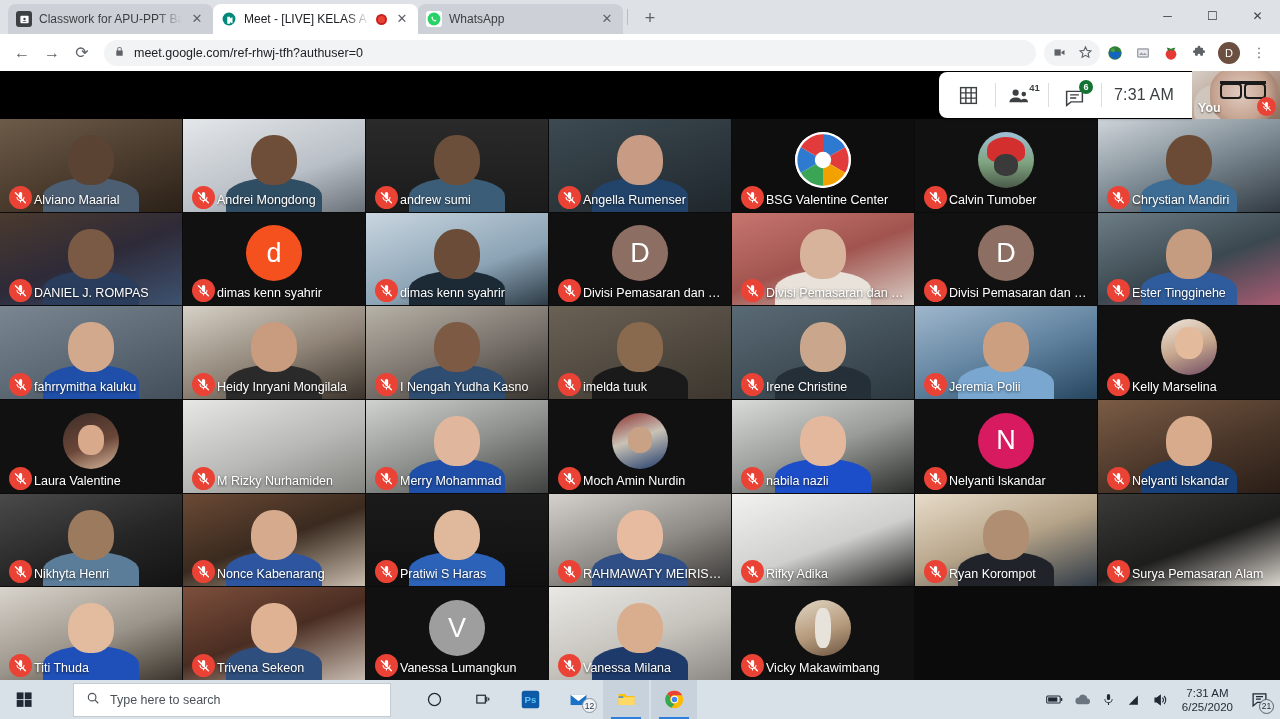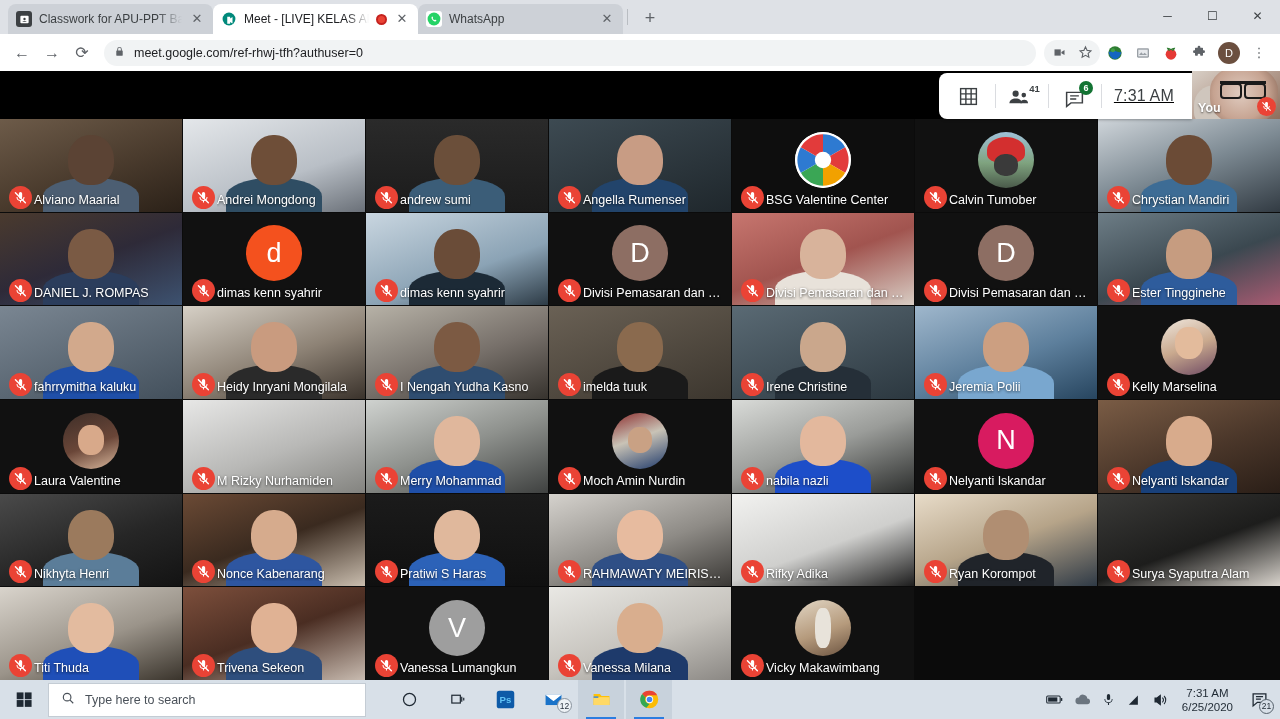--- a/index.html
+++ b/index.html
@@ -96,21 +96,21 @@
 
   
   .meet {
     position: absolute; left: 0; top: 71px; width: 1280px; height: 609px;
     background: #000; overflow: hidden;
   }
 
   
   .meet-header {
     position: absolute; right: 0; top: 0; height: 48px; display: flex;
-    align-items: flex-end; z-index: 20; text-decoration: underline;
+    align-items: center; z-index: 20;
   }
   .header-pill {
     background: #fff; border-radius: 8px 0 0 8px; display: flex; align-items: center;
     height: 46px; padding: 0 4px; box-shadow: 0 1px 3px rgba(0,0,0,.3);
   }
   .hdr-btn {
     width: 52px; height: 46px; display: flex; align-items: center; justify-content: center;
     position: relative; cursor: pointer; color: #3c4043;
   }
   .hdr-div { width: 1px; height: 24px; background: #dadce0; }
@@ -204,21 +204,21 @@
     position: absolute; left: 0; top: 680px; width: 1280px; height: 39px;
     background: #d8e0e8; display: flex; align-items: center;
   }
   .start {
     width: 48px; height: 39px; display: flex; align-items: center; justify-content: center;
     cursor: pointer;
   }
   .searchbox {
     width: 318px; height: 34px; background: #fff; border: 1px solid #c4ccd4;
     display: flex; align-items: center; gap: 10px; padding: 8px 12px;
-    font-size: 12.5px; color: #4a5159; cursor: text;
+    font-size: 12.5px; color: #4a5159; cursor: text; margin-left: 25px;
   }
   .tb-apps { display: flex; align-items: center; gap: 2px; margin-left: 20px; }
   .tb-app {
     width: 46px; height: 39px; display: flex; align-items: center; justify-content: center;
     position: relative; cursor: pointer;
   }
   .tb-app.active { background: #c8d2dc; }
   .tb-app.active:after {
     content: ""; position: absolute; bottom: 0; left: 8px; right: 8px;
     height: 2.5px; background: #2b7de0;
@@ -812,21 +812,21 @@
         </div>
         <div class="tile">
           <div class="bg" style="background: linear-gradient(160deg, rgb(58, 58, 56) 0%, rgb(29, 29, 28) 55%, rgb(217, 212, 205) 100%);"></div>
           <div class="mic">
             <svg class="mic-ico" viewBox="0 0 24 24" fill="#fff">
               <path d="M12 14.2a3.1 3.1 0 003.1-3.1V5a3.1 3.1 0 00-6.2 0v6.1A3.1 3.1 0 0012 14.2z"></path>
               <path d="M17.6 11.1a5.6 5.6 0 01-11.2 0H4.6A7.4 7.4 0 0011 18.4V21h2v-2.6a7.4 7.4 0 006.4-7.3z"></path>
               <path d="M2.6 3.2L21 21.6" stroke="#fff" stroke-width="2.6" stroke-linecap="round"></path>
             </svg>
           </div>
-          <div class="name">Surya Syaputra Alam</div>
+          <div class="name">Surya Pemasaran Alam</div>
         </div>
         <div class="tile">
           <div class="bg" style="background: linear-gradient(160deg, rgb(217, 212, 204) 0%, rgb(155, 148, 138) 55%, rgb(58, 52, 44) 100%);"></div>
           <div class="torso" style="width: 96px; height: 40px; background: rgb(31, 79, 184);"></div>
           <div class="head" style="width: 46px; height: 50px; top: 16px; background: rgb(227, 187, 159);"></div>
           <div class="mic">
             <svg class="mic-ico" viewBox="0 0 24 24" fill="#fff">
               <path d="M12 14.2a3.1 3.1 0 003.1-3.1V5a3.1 3.1 0 00-6.2 0v6.1A3.1 3.1 0 0012 14.2z"></path>
               <path d="M17.6 11.1a5.6 5.6 0 01-11.2 0H4.6A7.4 7.4 0 0011 18.4V21h2v-2.6a7.4 7.4 0 006.4-7.3z"></path>
               <path d="M2.6 3.2L21 21.6" stroke="#fff" stroke-width="2.6" stroke-linecap="round"></path>

